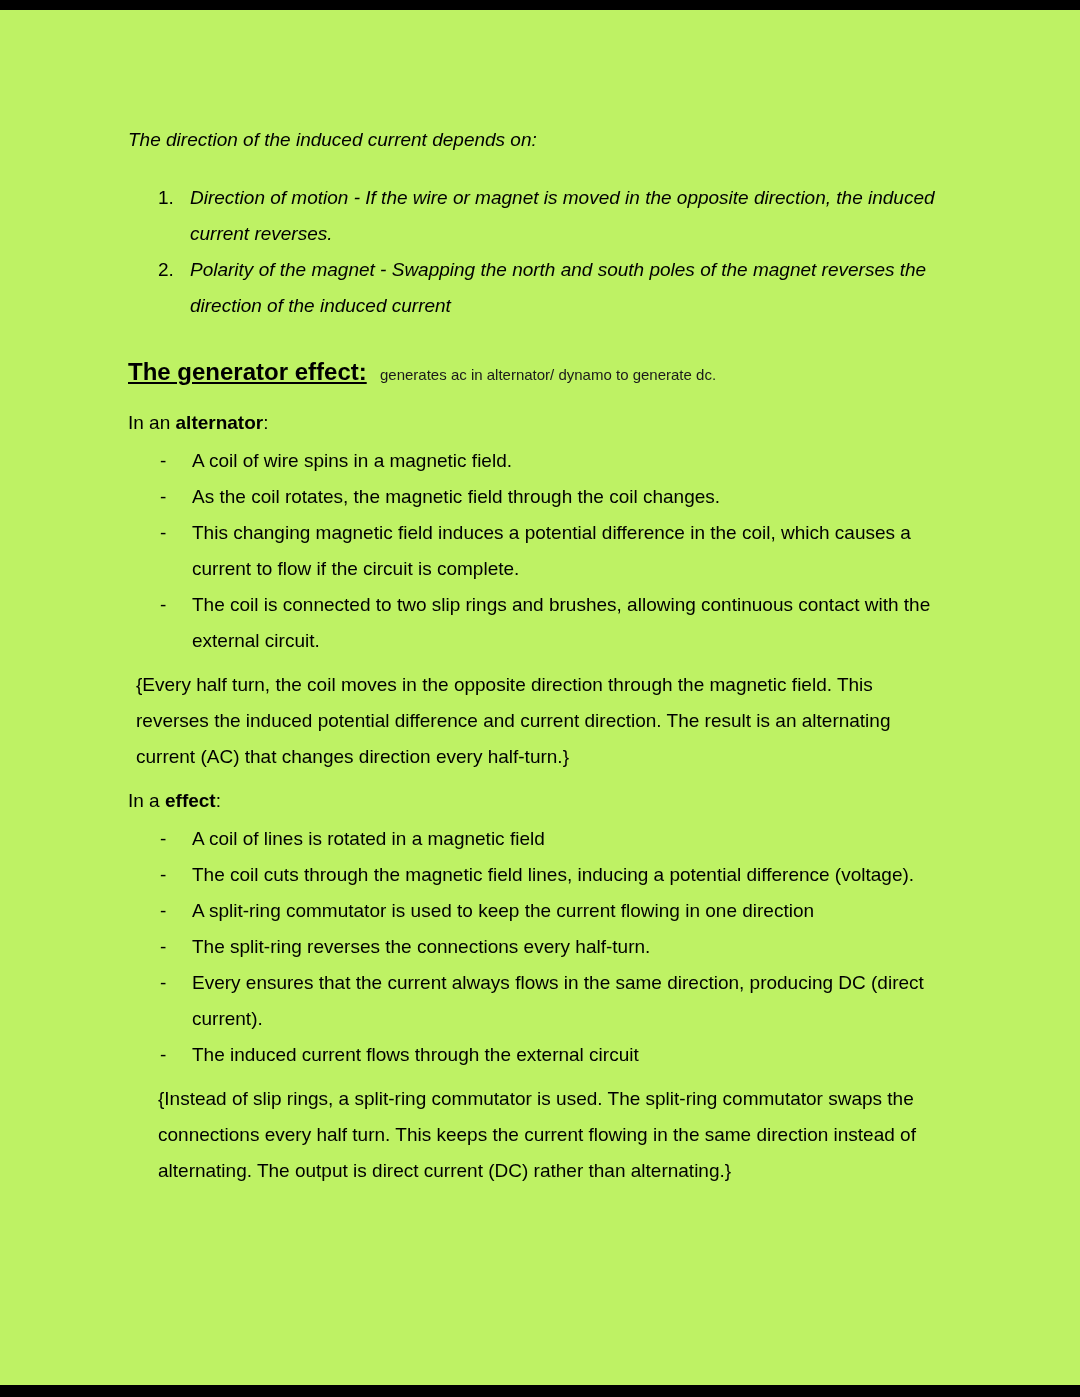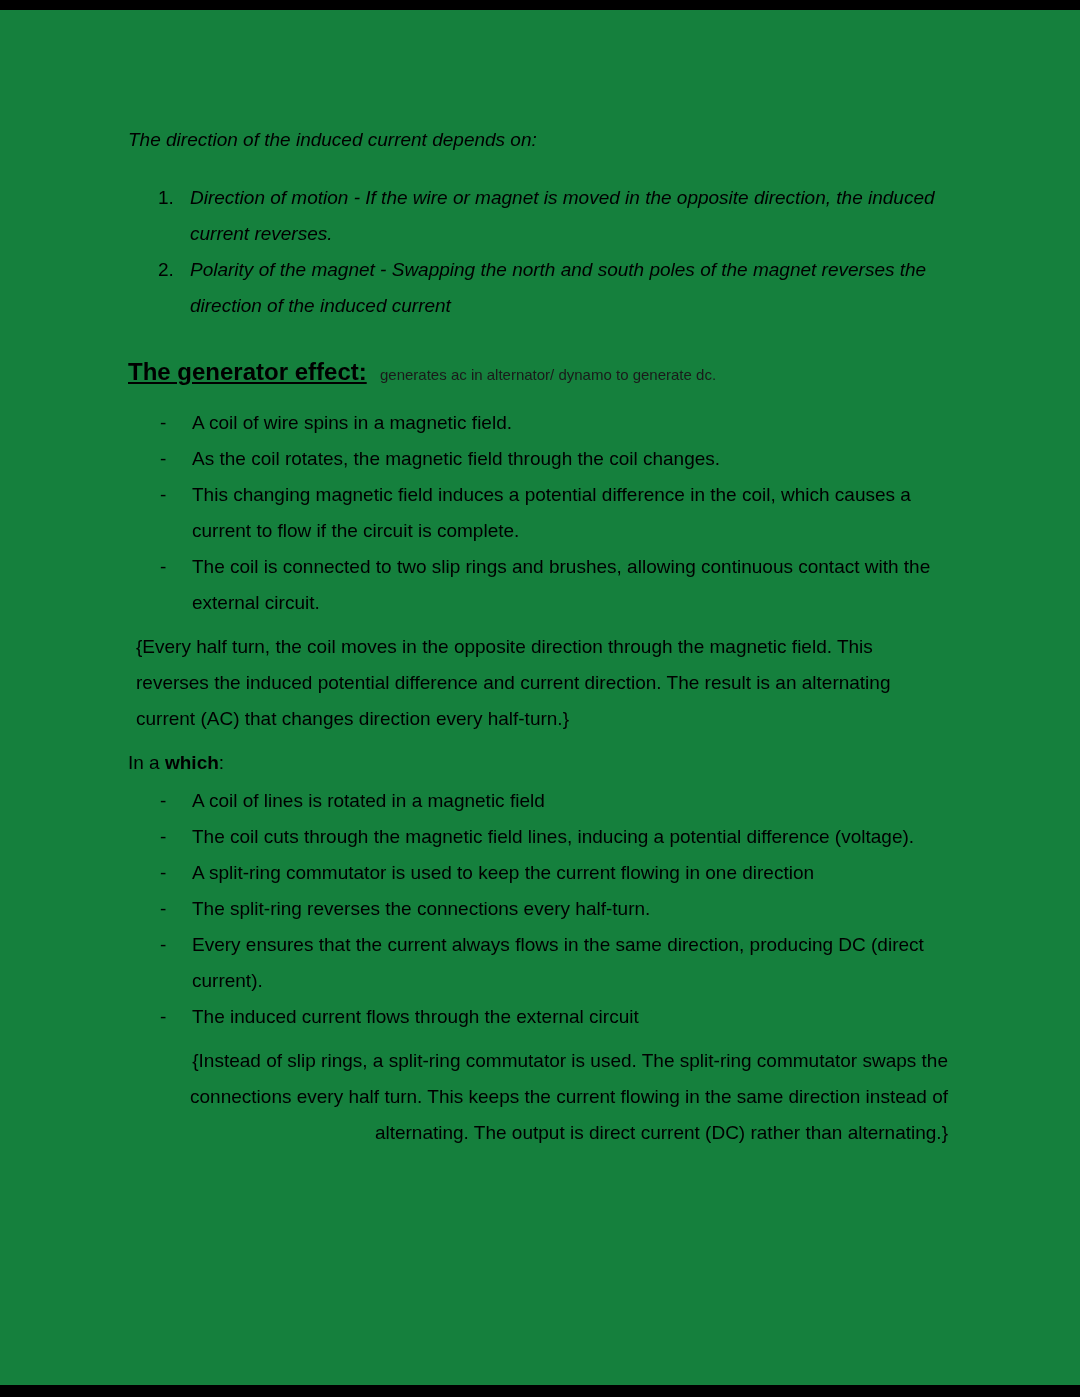--- a/index.html
+++ b/index.html
@@ -4,21 +4,21 @@
 <style>
   html, body {
     margin: 0;
     padding: 0;
     background: #ffffff;
   }
   .page {
     position: relative;
     width: 1080px;
     height: 1397px;
-    background: #15803d;
+    background: #bef264;
     font-family: "Liberation Sans", "DejaVu Sans", sans-serif;
     color: #000000;
     overflow: hidden;
   }
   .edge-bar {
     position: absolute;
     left: 0;
     width: 100%;
     background: #000000;
   }
@@ -97,21 +97,20 @@
   }
   .dash-list .txt {
     flex: 1 1 auto;
   }
 
   .note {
     margin: 8px;
   }
   .note.indented {
     margin-left: 30px;
-    text-align: right;
   }
 </style>
 </head>
 <body>
 
 <div class="page">
   <div class="edge-bar top"></div>
 
   <div class="content">
 
@@ -126,20 +125,21 @@
         <span class="num">2.</span>
         <span class="txt">Polarity of the magnet - Swapping the north and south poles of the magnet reverses the direction of the induced current</span>
       </li>
     </ol>
 
     <h2 class="section-heading">
       <span class="title">The generator effect:</span>
       <span class="subtitle">generates ac in alternator/ dynamo to generate dc.</span>
     </h2>
 
+    <p class="lead-line"><span>In an </span><span class="bold">alternator</span><span>:</span></p>
 
     <ul class="dash-list">
       <li>
         <span class="marker">-</span>
         <span class="txt">A coil of wire spins in a magnetic field.</span>
       </li>
       <li>
         <span class="marker">-</span>
         <span class="txt">As the coil rotates, the magnetic field through the coil changes.</span>
       </li>
@@ -148,21 +148,21 @@
         <span class="txt">This changing magnetic field induces a potential difference in the coil, which causes a current to flow if the circuit is complete.</span>
       </li>
       <li>
         <span class="marker">-</span>
         <span class="txt">The coil is connected to two slip rings and brushes, allowing continuous contact with the external circuit.</span>
       </li>
     </ul>
 
     <p class="note">{Every half turn, the coil moves in the opposite direction through the magnetic field. This reverses the induced potential difference and current direction. The result is an alternating current (AC) that changes direction every half-turn.}</p>
 
-    <p class="lead-line"><span>In a </span><span class="bold">which</span><span>:</span></p>
+    <p class="lead-line"><span>In a </span><span class="bold">effect</span><span>:</span></p>
 
     <ul class="dash-list">
       <li>
         <span class="marker">-</span>
         <span class="txt">A coil of lines is rotated in a magnetic field</span>
       </li>
       <li>
         <span class="marker">-</span>
         <span class="txt">The coil cuts through the magnetic field lines, inducing a potential difference (voltage).</span>
       </li>

